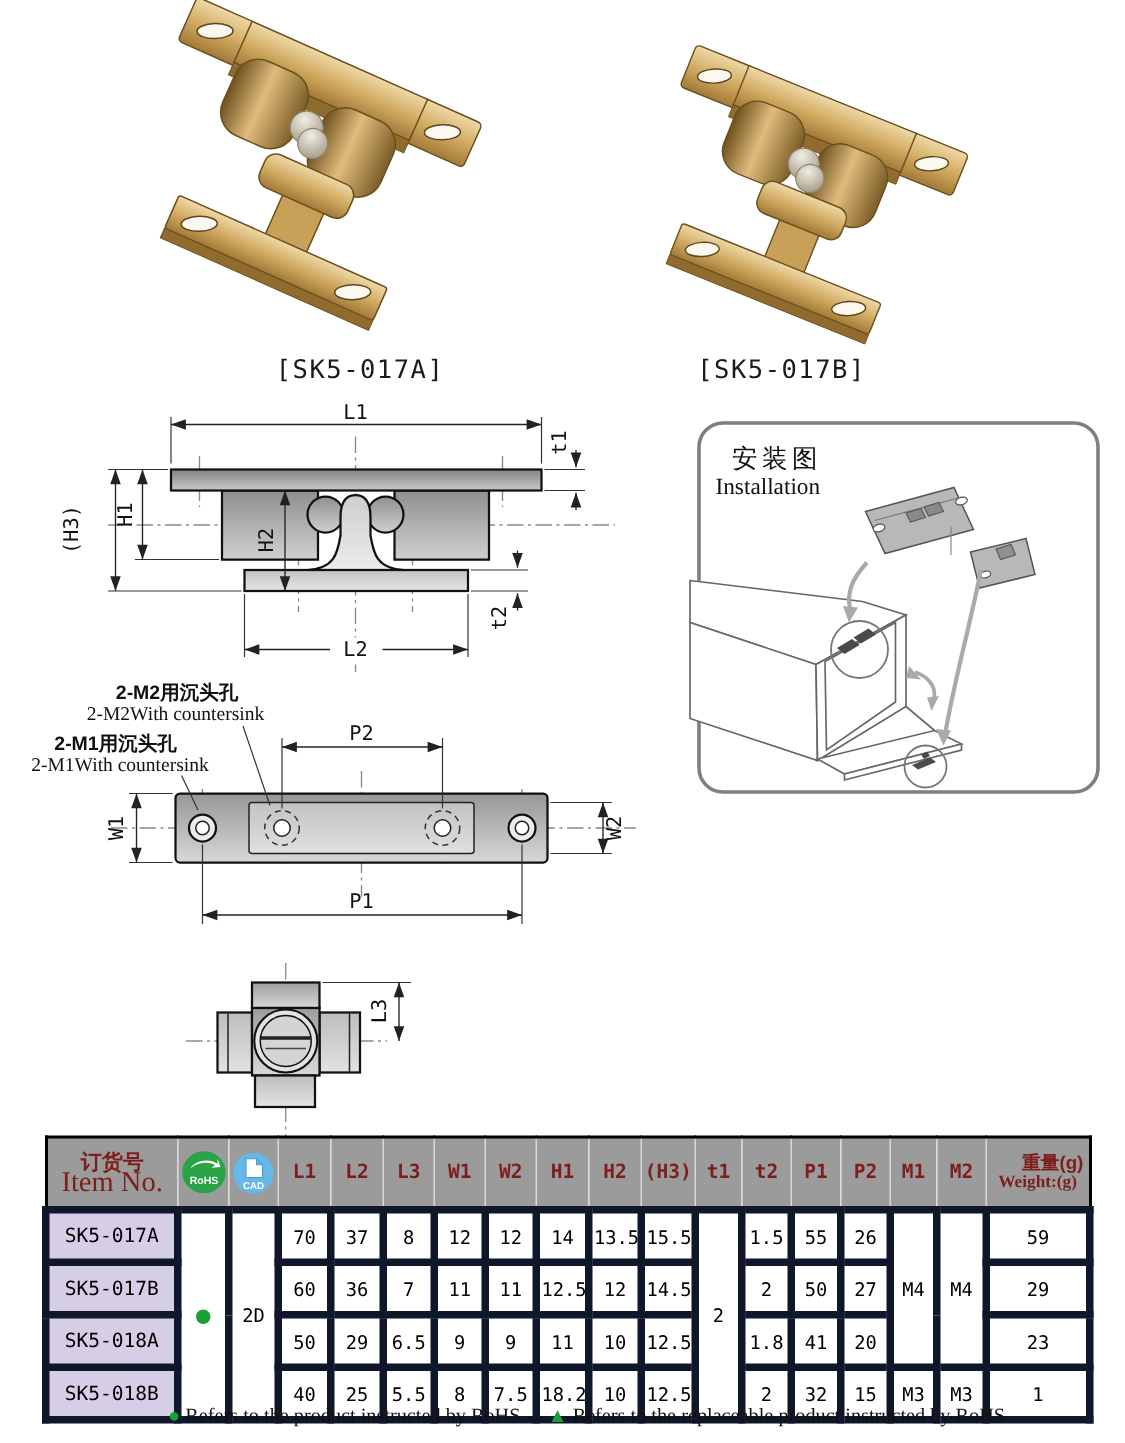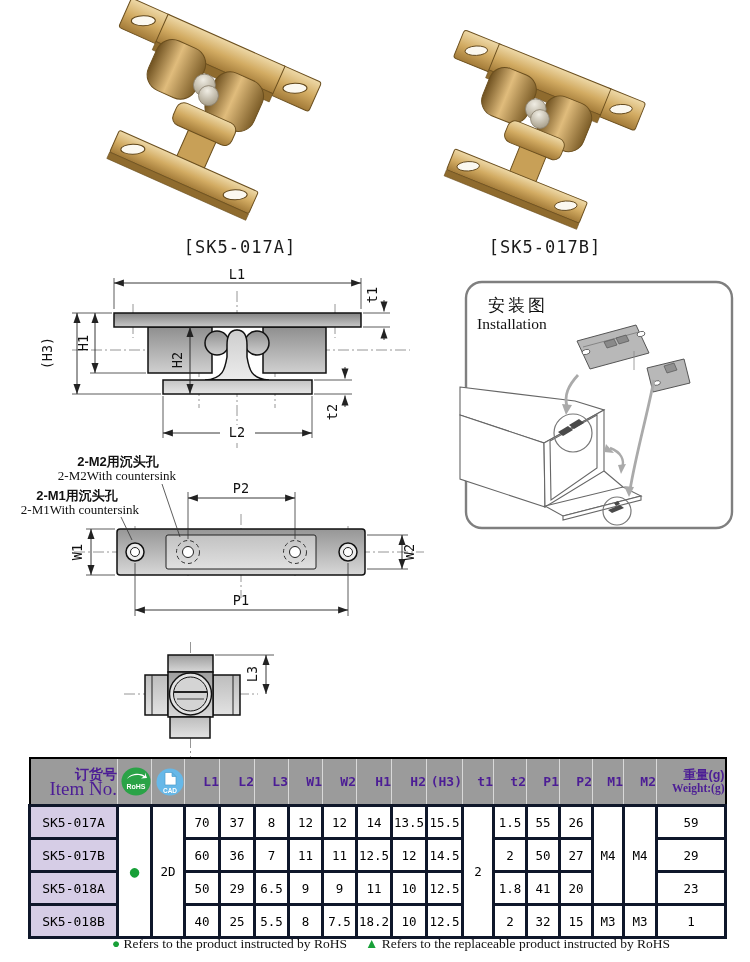--- a/index.html
+++ b/index.html
@@ -17,22 +17,22 @@
   .note-en{font-family:"Liberation Serif",serif;font-size:13px;fill:#111;}
   .iso{stroke:#666;stroke-width:1.1;fill:#fff;}
   .isoline{stroke:#666;stroke-width:1.1;fill:none;}
   .caption{position:absolute;width:220px;text-align:center;
            font-family:"DejaVu Sans Mono",monospace;font-size:17px;letter-spacing:1px;color:#1a1a1a;margin-top:16px;}
   
   .spec{position:absolute;left:28px;top:757px;width:696px;border-collapse:collapse;table-layout:fixed;
         border:2px solid #000;}
   .spec th{background:#9b9b9b;border-left:1px solid #d9d9d9;border-right:1px solid #d9d9d9;
            border-bottom:2.5px solid #000;padding:2px 0;height:41px;font-weight:bold;
-           font-family:"DejaVu Sans Mono",monospace;font-size:13px;color:#4c1d95;vertical-align:middle;text-align:right;}
-  .spec td{border:3px solid #0f172a;text-align:center;vertical-align:middle;height:28px;
+           font-family:"DejaVu Sans Mono",monospace;font-size:13px;color:#7f1d1d;vertical-align:middle;}
+  .spec td{border:5px solid #0f172a;text-align:center;vertical-align:middle;height:28px;
            font-family:"DejaVu Sans Mono",monospace;font-size:12.5px;color:#000;background:#fff;}
   .spec td.lav{background:#d6cde6;font-size:13px;}
   .hdr-cn{font-family:"Liberation Sans",sans-serif;font-size:14px;font-weight:bold;line-height:15px;}
   .hdr-en{font-family:"Liberation Serif",serif;font-size:19px;font-weight:normal;line-height:14px;}
   .hdr-wcn{font-family:"Liberation Sans",sans-serif;font-size:12.5px;font-weight:bold;line-height:14px;padding-left:20px;}
   .hdr-wen{font-family:"Liberation Serif",serif;font-size:11.5px;font-weight:bold;line-height:13px;}
   .dot{color:#18a038;font-size:16px;}
   .badge{display:inline-block;vertical-align:middle;}
   
   .fn-cn{position:absolute;top:922px;right:28px;font-size:12.5px;font-weight:bold;color:#111;
@@ -88,21 +88,21 @@
       <use href="#catch-body" transform="translate(216,64) rotate(24)"></use>
       <use href="#catch-strike" transform="translate(184,172) rotate(24)"></use>
     </g>
     <g>
       <use href="#catch-body" transform="translate(546,89) rotate(22) scale(0.94)"></use>
       <use href="#catch-strike" transform="translate(517,186) rotate(22) scale(0.94)"></use>
     </g>
   </svg>
 
   <div class="caption" style="left:130px;top:221px">[SK5-017A]</div>
-  <div class="caption" style="left:435px;top:221px">[SK5-017B]</div>
+  <div class="caption" style="left:411px;top:221px">[SK5-017B]</div>
 
   <svg width="420" height="186" style="left:28px;top:266px" viewBox="0 0 420 186">
     <defs>
       <marker id="ms" viewBox="0 0 10 8" markerWidth="11" markerHeight="9" refX="9.5" refY="4" orient="auto-start-reverse" markerUnits="userSpaceOnUse">
         <path d="M0.5,0.8 L9.5,4 L0.5,7.2 Z" fill="#222"></path>
       </marker>
       <linearGradient id="gTop" x1="0" y1="0" x2="0" y2="1">
           <stop offset="0" stop-color="#838383"></stop>
           <stop offset="1" stop-color="#c9c9c9"></stop>
         </linearGradient>

